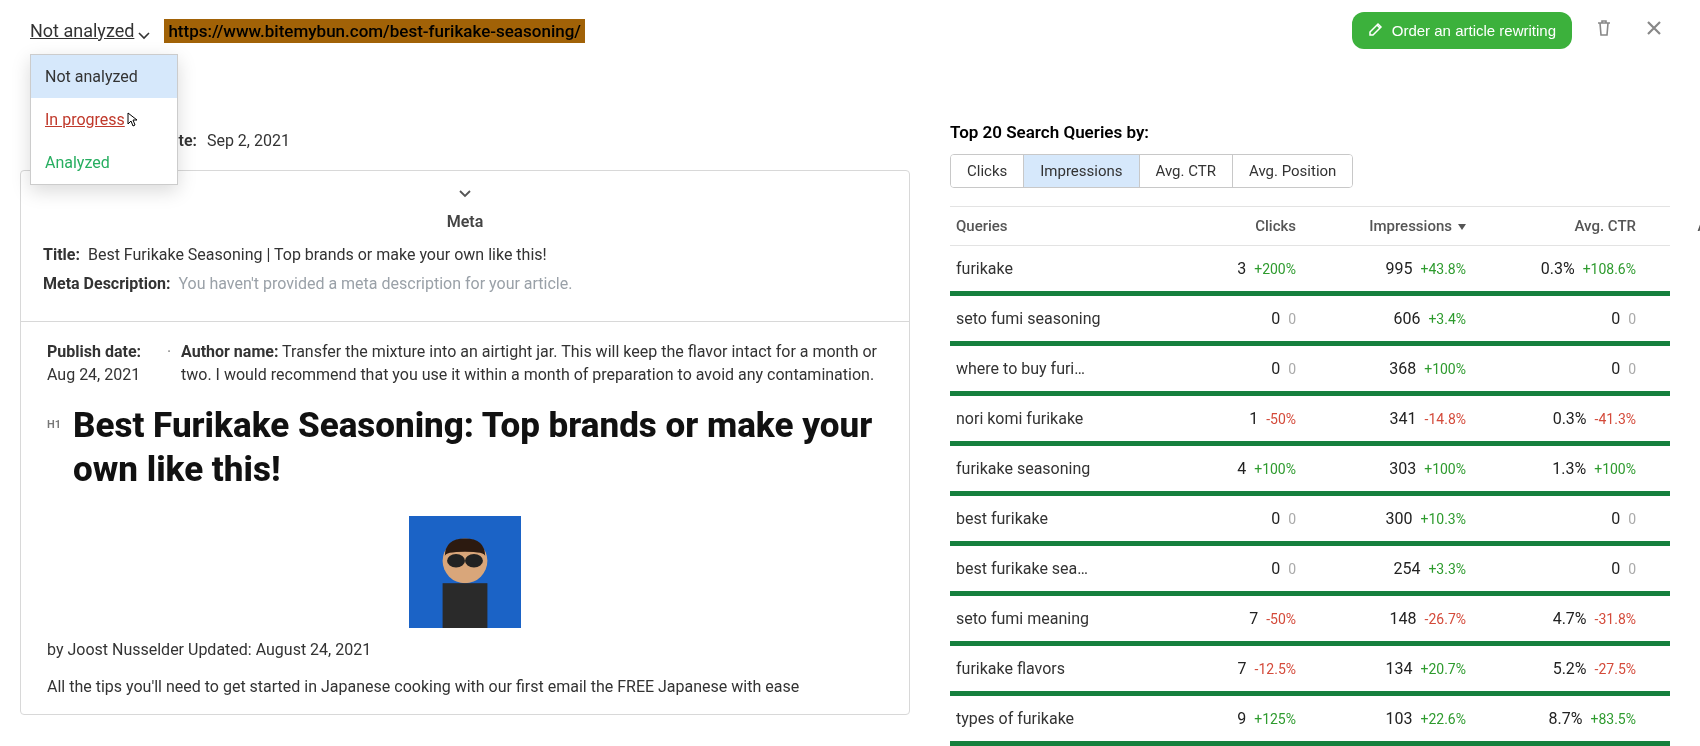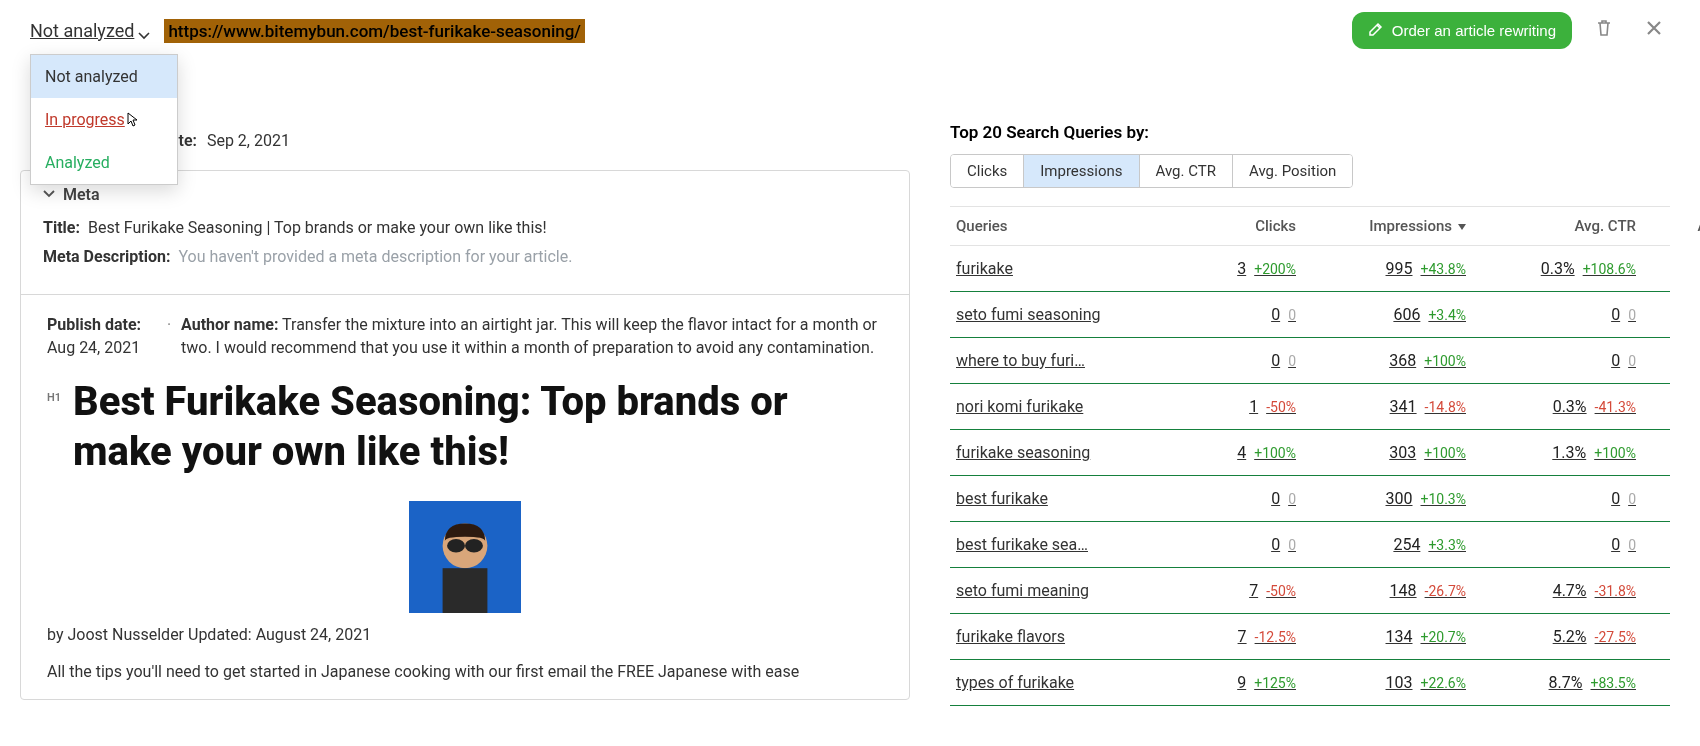--- a/index.html
+++ b/index.html
@@ -111,20 +111,21 @@
     margin: 8px 10px 0 0;
   }
   .meta-section {
     border-bottom: 1px solid #d8d8d8;
     padding: 14px 22px 18px 22px;
   }
   .meta-hdr {
     display:flex; align-items:center; gap:8px;
     font-size:16px; font-weight:600; color:#444;
     margin-bottom:14px;
+    flex-direction:column;
   }
   .meta-line { font-size:16px; margin-bottom:10px; color:#333;}
   .meta-line .lbl { font-weight:700; margin-right:4px;}
   .muted { color:#9aa1a8; }
 
   .article-body {
     padding: 18px 26px 18px 26px;
     font-size: 16px;
     color:#333;
   }
@@ -140,21 +141,21 @@
   .pub-date .lbl, .author-col .lbl { font-weight:700; }
   .author-col { flex:1; position:relative; padding-left:14px;}
   .author-col::before {
     content:"·";
     position:absolute; left:0; top:0; color:#888;
   }
 
   .h1-wrap { display:flex; align-items:flex-start; gap:6px; }
   .h1-badge { font-size:11px; font-weight:600; color:#777; min-width:20px; padding-top:14px; text-align:left; }
   .article-h1 {
-    font-size: 40px;
+    font-size: 35px;
     font-weight: 800;
     line-height: 1.25;
     color:#111;
     margin-bottom: 18px;
   }
 
   .avatar {
     width: 112px; height:112px;
     background:#1b63c6;
     margin: 6px auto 12px auto;
@@ -209,23 +210,22 @@
     display:inline-block;
     width:0;height:0;
     border-left:4px solid transparent;
     border-right:4px solid transparent;
     border-top:6px solid #555;
     margin-left:6px;
     vertical-align:middle;
   }
   .q-row {
     padding: 13px 6px;
-    border-bottom:1px solid #15803d;
+    border-bottom:5px solid #15803d;
     color:#333;
-    text-decoration:underline;
   }
   .q-row .query-cell {
     font-size:16px;
     white-space:nowrap; overflow:hidden; text-overflow:ellipsis;
     padding-right:10px;
   }
   .num-cell { text-align:right; display:flex; justify-content:flex-end; align-items:baseline; gap:8px; font-variant-numeric: tabular-nums;}
   .num-val { font-size:16px; color:#222; }
   .delta.pos { color:#2e9b2e; font-size:14px;}
   .delta.neg { color:#d44a3a; font-size:14px;}

